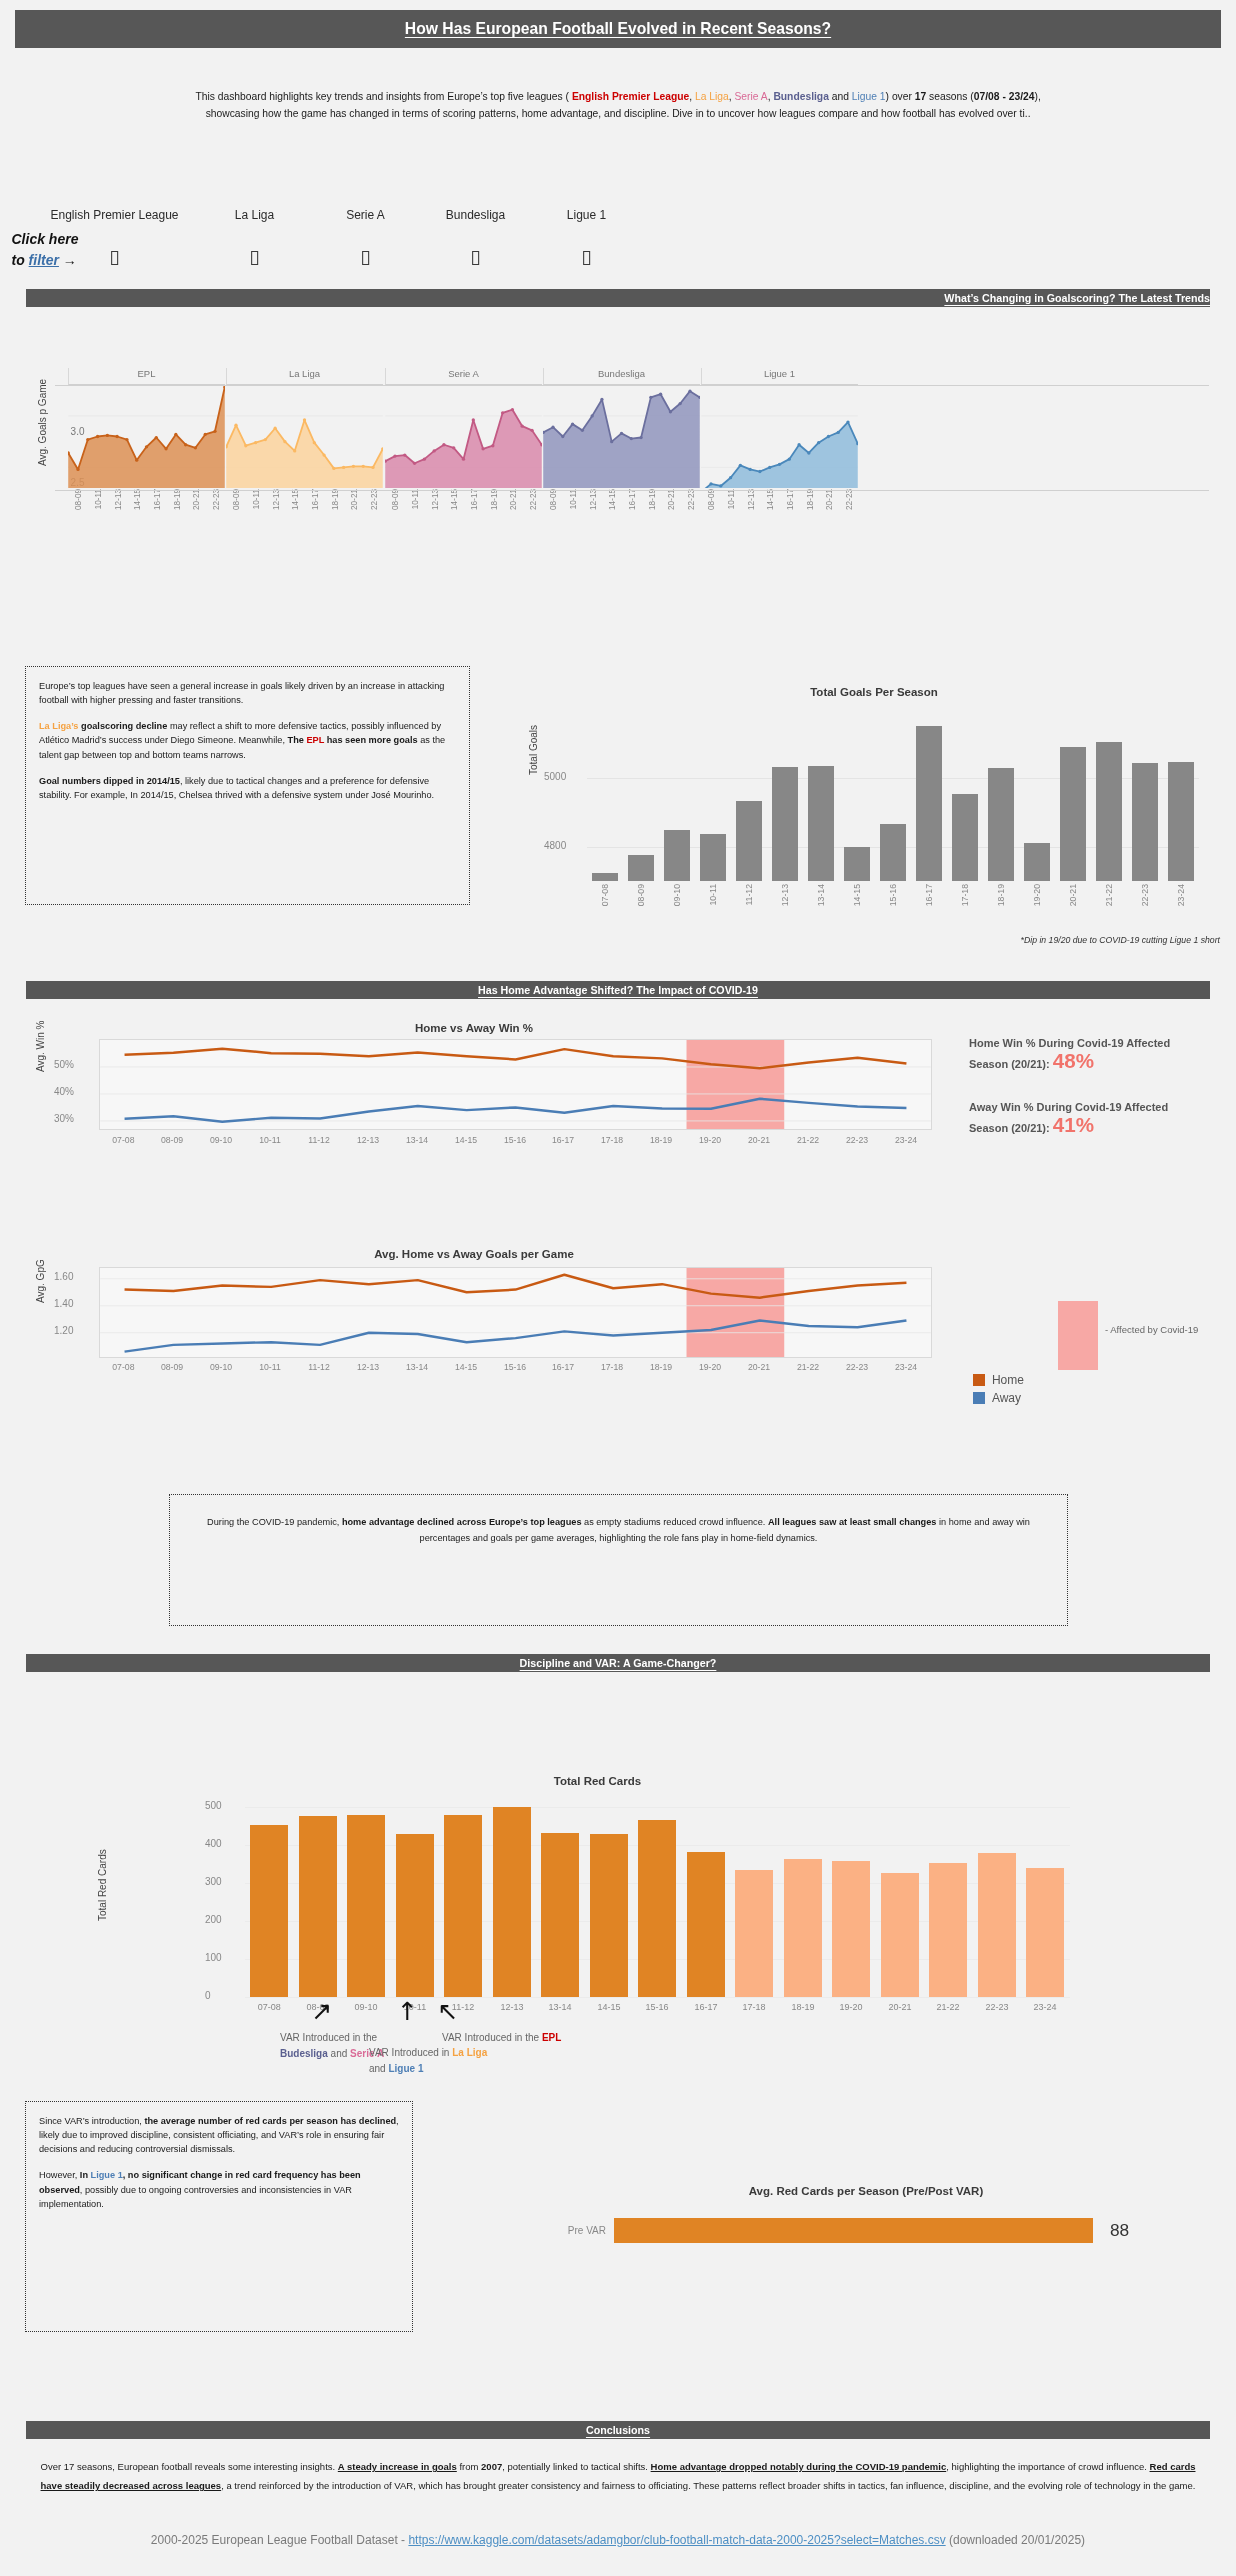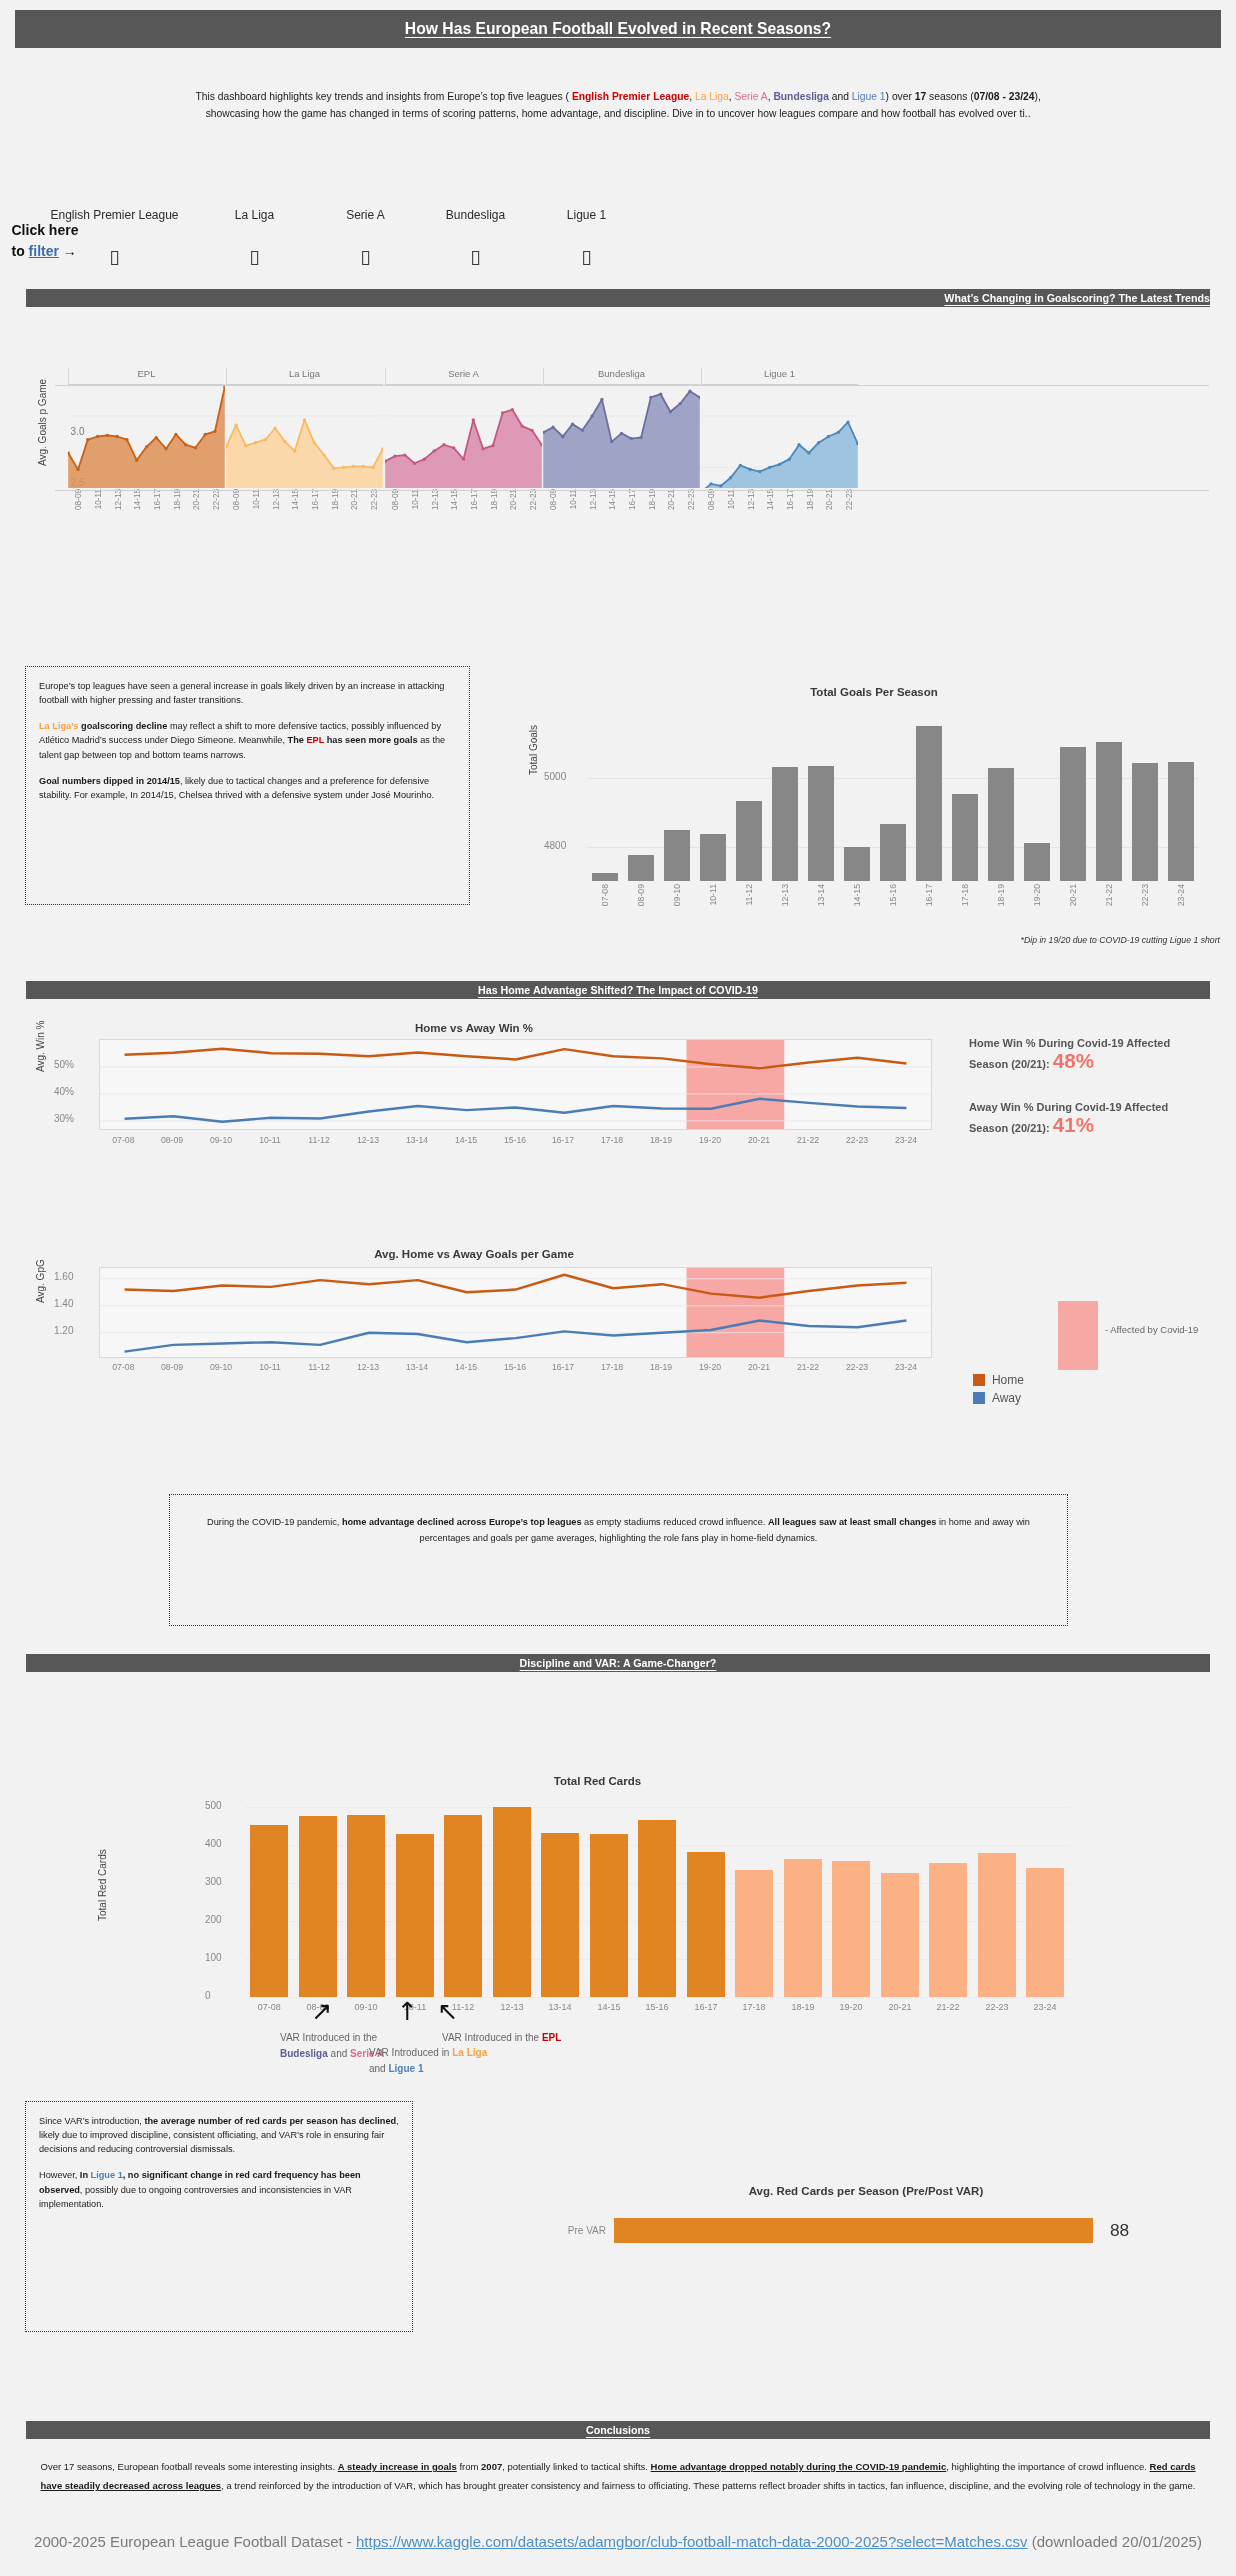--- a/index.html
+++ b/index.html
@@ -28,22 +28,22 @@
   .ligue { color:#4e7fb5; }
   .b { font-weight:bold; }
   .u { text-decoration:underline; }
 
   
   #title-band { position:absolute; left:15px; top:10px; width:1206px; height:38px; font-size:15.7px; }
   #intro { position:absolute; left:20.6px; top:89px; width:1195px; text-align:center;
            font-size:10.3px; line-height:16.5px; color:#1a1a1a; }
 
   
-  #click-here { position:absolute; left:11.5px; top:220px; width:124px; font-size:14px;
-                font-weight:bold; line-height:21.4px; color:#111; }
+  #click-here { position:absolute; left:11.5px; top:229px; width:124px; font-size:14px;
+                font-weight:bold; line-height:21.4px; color:#111;font-style:italic; }
   #click-here a { color:#3b6fa8; text-decoration:underline; }
   .league-filter { position:absolute; top:208px; width:173px; text-align:center; }
   .league-filter .lname { font-size:12px; color:#2b2b2b; }
   .league-filter .licon { margin-top:23px; font-size:19px; color:#3a3a3a;
                           font-family:"DejaVu Sans", sans-serif; }
   #f0 { left:28px; }  #f1 { left:168px; } #f2 { left:279px; }
   #f3 { left:389px; } #f4 { left:500px; }
 
   
   #band-goals   { position:absolute; left:26px; top:289px;  width:1184px; height:18px; font-size:10.7px;justify-content:flex-end; }
@@ -161,21 +161,21 @@
   .pv-lab { position:absolute; left:-78px; width:70px; text-align:right;
             font-size:10px; color:#888; line-height:25px; }
   .pv-bar { height:25px; }
   .pv-val { position:absolute; top:0; font-size:17.3px; color:#333; line-height:25px;
             margin-left:3.3px; }
 
   
   #concl-text { position:absolute; left:33px; top:2457px; width:1170px; text-align:center;
                 font-size:9.5px; line-height:19px; color:#1a1a1a; }
   #source { position:absolute; left:33px; top:2533px; width:1170px; text-align:center;
-            font-size:15px; color:#7a7a7a; }
+            font-size:12px; color:#7a7a7a; }
   #source a { color:#4d8fc4; text-decoration:underline; }
 </style>
 </head>
 <body>
 
 <div class="band" id="title-band">
   <span>How Has European Football Evolved in Recent Seasons?</span>
 </div>
 
 <div id="intro">

